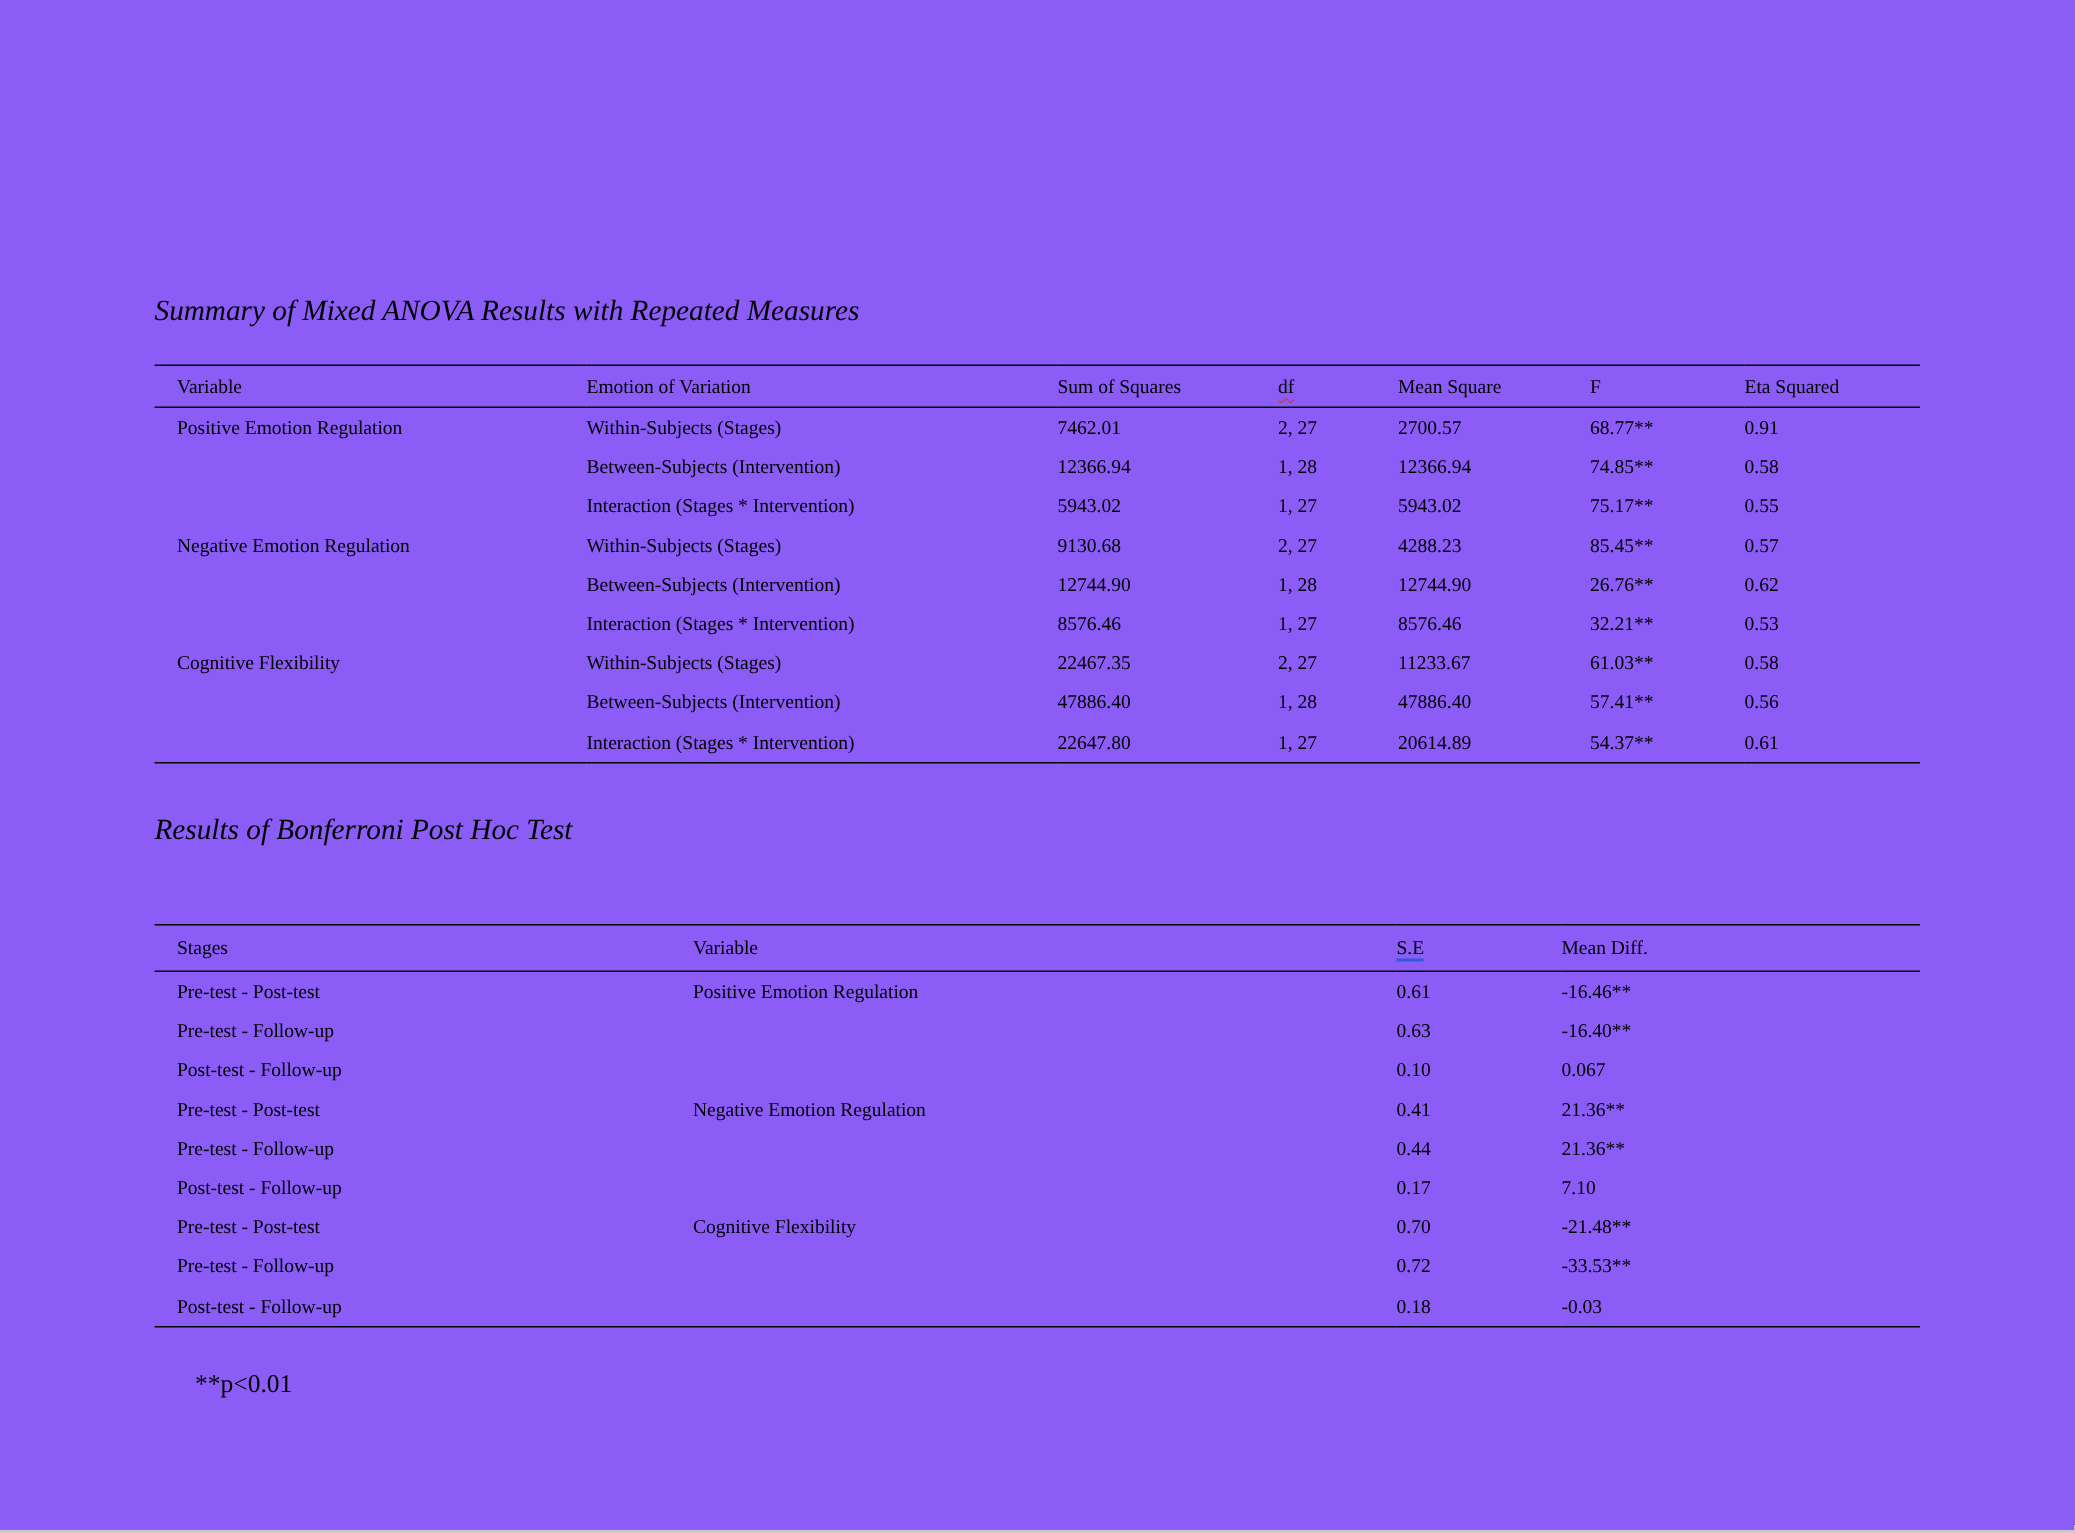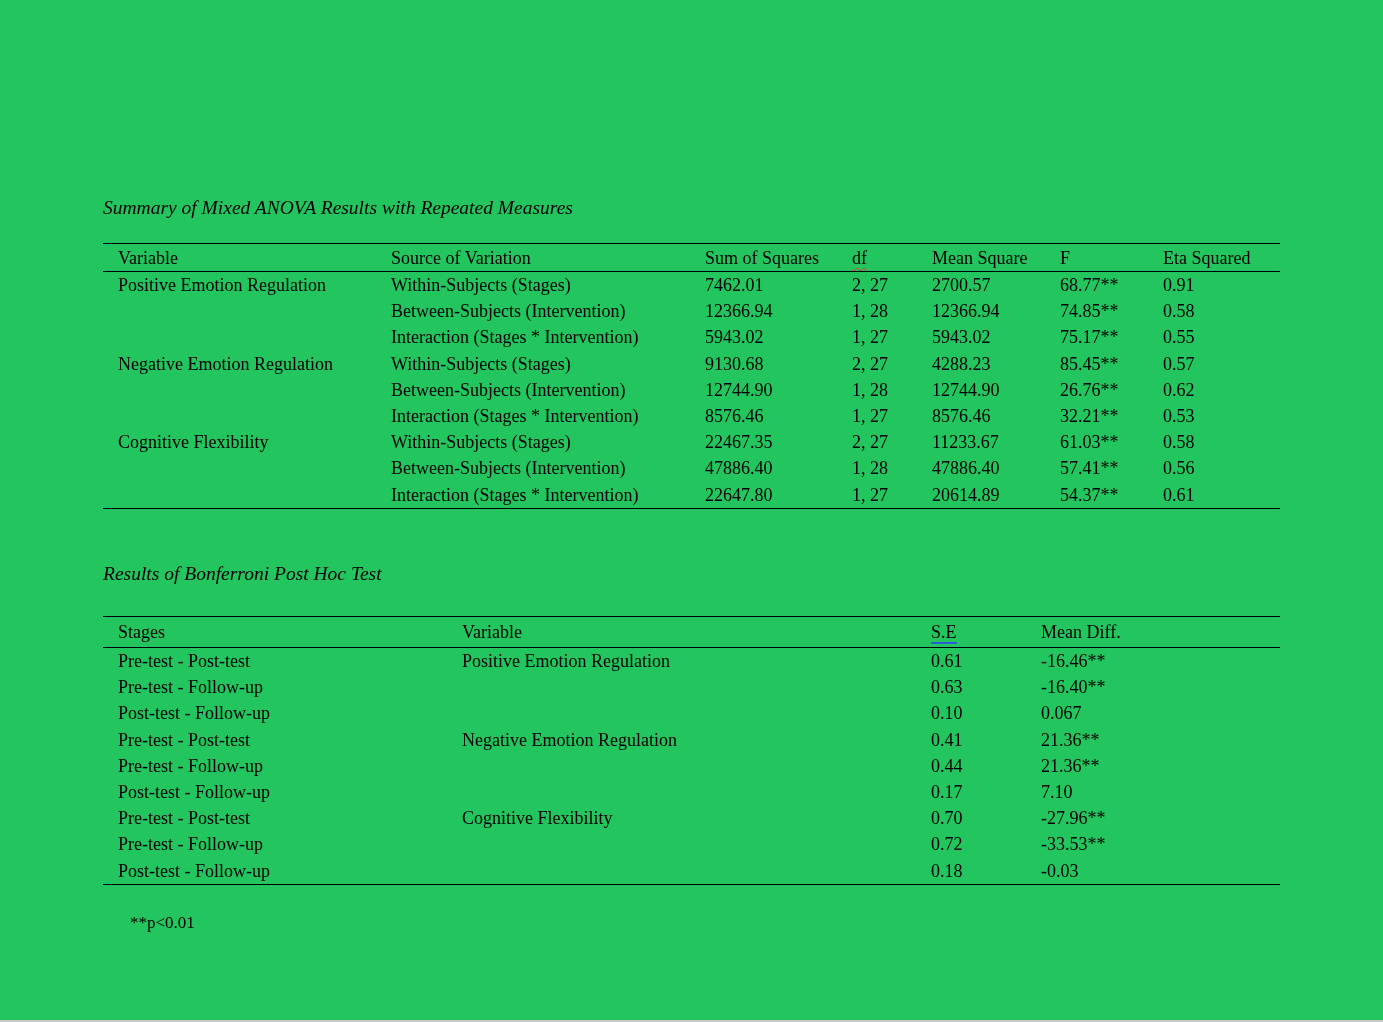--- a/index.html
+++ b/index.html
@@ -1,32 +1,32 @@
 <!DOCTYPE html>
 <html style="--spell: #d43b2f; --grammar: #2e5bd6;"><head>
 <meta charset="utf-8">
 <style>
   html, body { margin:0; padding:0; background:#ffffff; }
   .page {
-    position:relative; width:1383px; height:1022px; background:#22c55e;
+    position:relative; width:1383px; height:1022px; background:#8b5cf6;
     font-family:"Liberation Serif","DejaVu Serif",serif; color:#000;
     overflow:hidden;
   }
   .table-title {
     position:absolute; left:103px; margin:0;
     font-style:italic; font-weight:normal; font-size:19.5px; line-height:24px;
     white-space:nowrap;
   }
   #anova-title   { top:196px; }
-  #posthoc-title { top:562px; }
+  #posthoc-title { top:542px; }
 
   table.apa {
     position:absolute; left:103px; width:1177px;
     border-collapse:collapse; table-layout:fixed;
-    font-size:18px; line-height:20px;
+    font-size:13px; line-height:20px;
     border-top:1.5px solid #000; border-bottom:1.5px solid #000;
   }
   #anova-table   { top:243px; }
   #posthoc-table { top:589px;margin-top:27px; }
 
   .apa th, .apa td {
     font-weight:normal; text-align:left; padding:0;
     white-space:nowrap; overflow:visible; vertical-align:middle;
   }
   .apa thead th { border-bottom:1.5px solid #000; height:27px; }
@@ -69,21 +69,21 @@
         <col style="width:314px">
         <col style="width:147px">
       <col style="width:80px">
         <col style="width:128px">
         <col style="width:103px">
         <col style="width:117px">
     </colgroup>
     <thead>
       <tr>
         <th class="c1">Variable</th>
-        <th>Source of Variation</th>
+        <th>Emotion of Variation</th>
         <th>Sum of Squares</th>
         <th class="pad10"><span class="misspell">df</span></th>
         <th>Mean Square</th>
         <th class="pad8">F</th>
         <th>Eta Squared</th>
       </tr>
     </thead>
     <tbody>
       <tr>
         <td class="c1">Positive Emotion Regulation</td>
@@ -220,21 +220,21 @@
       <tr>
         <td class="c1">Post-test - Follow-up</td>
         <td></td>
         <td>0.17</td>
         <td>7.10</td>
       </tr>
       <tr>
         <td class="c1">Pre-test - Post-test</td>
         <td>Cognitive Flexibility</td>
         <td>0.70</td>
-        <td>-27.96**</td>
+        <td>-21.48**</td>
       </tr>
       <tr>
         <td class="c1">Pre-test - Follow-up</td>
         <td></td>
         <td>0.72</td>
         <td>-33.53**</td>
       </tr>
       <tr>
         <td class="c1">Post-test - Follow-up</td>
         <td></td>

